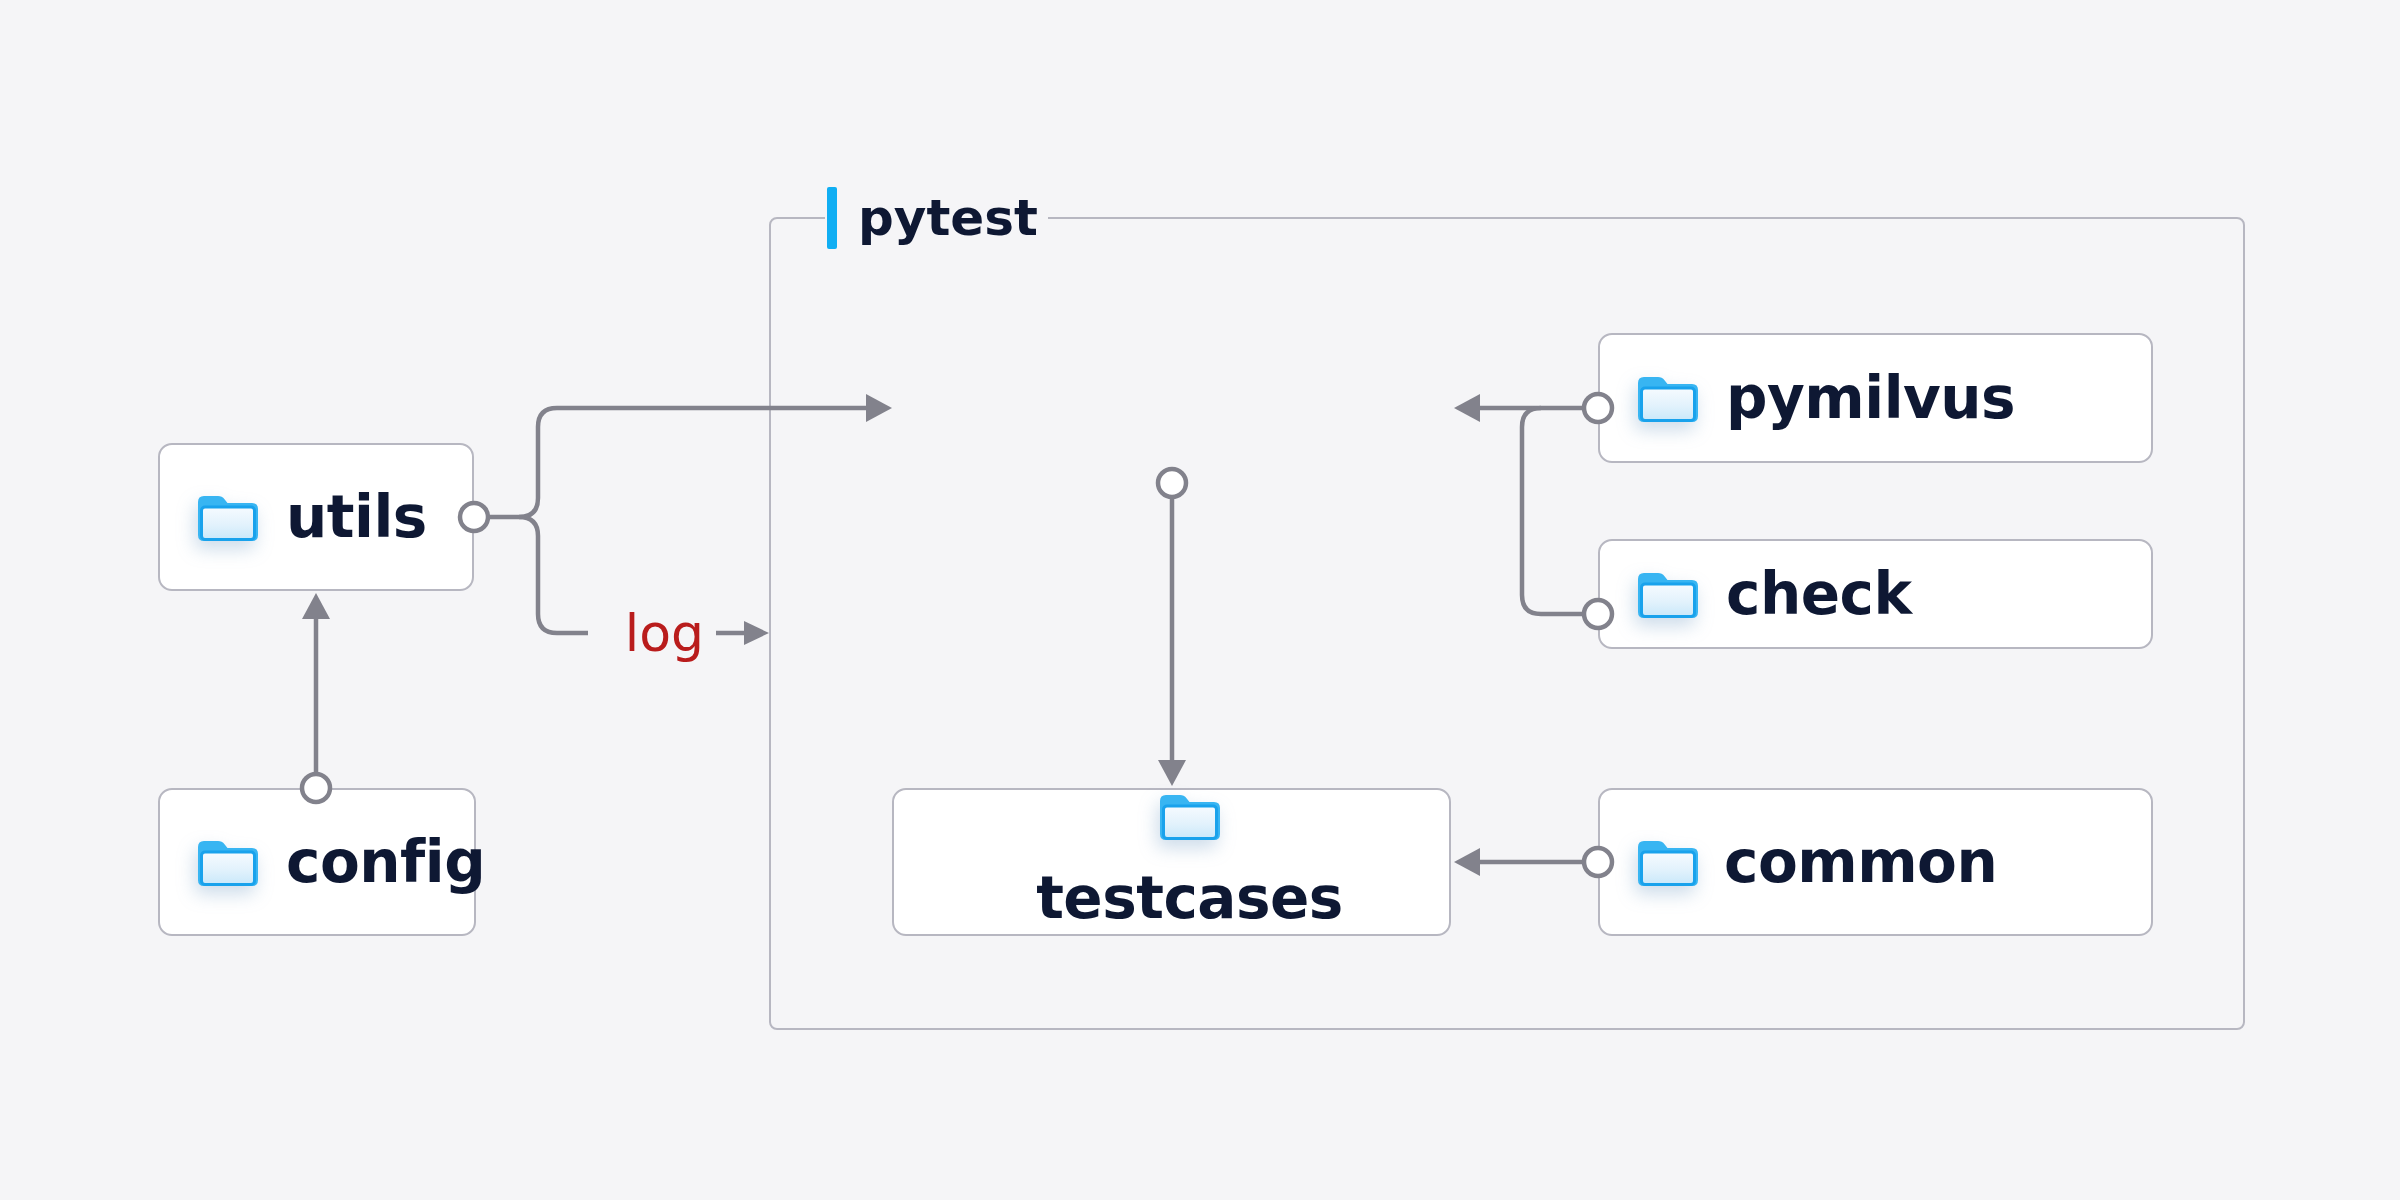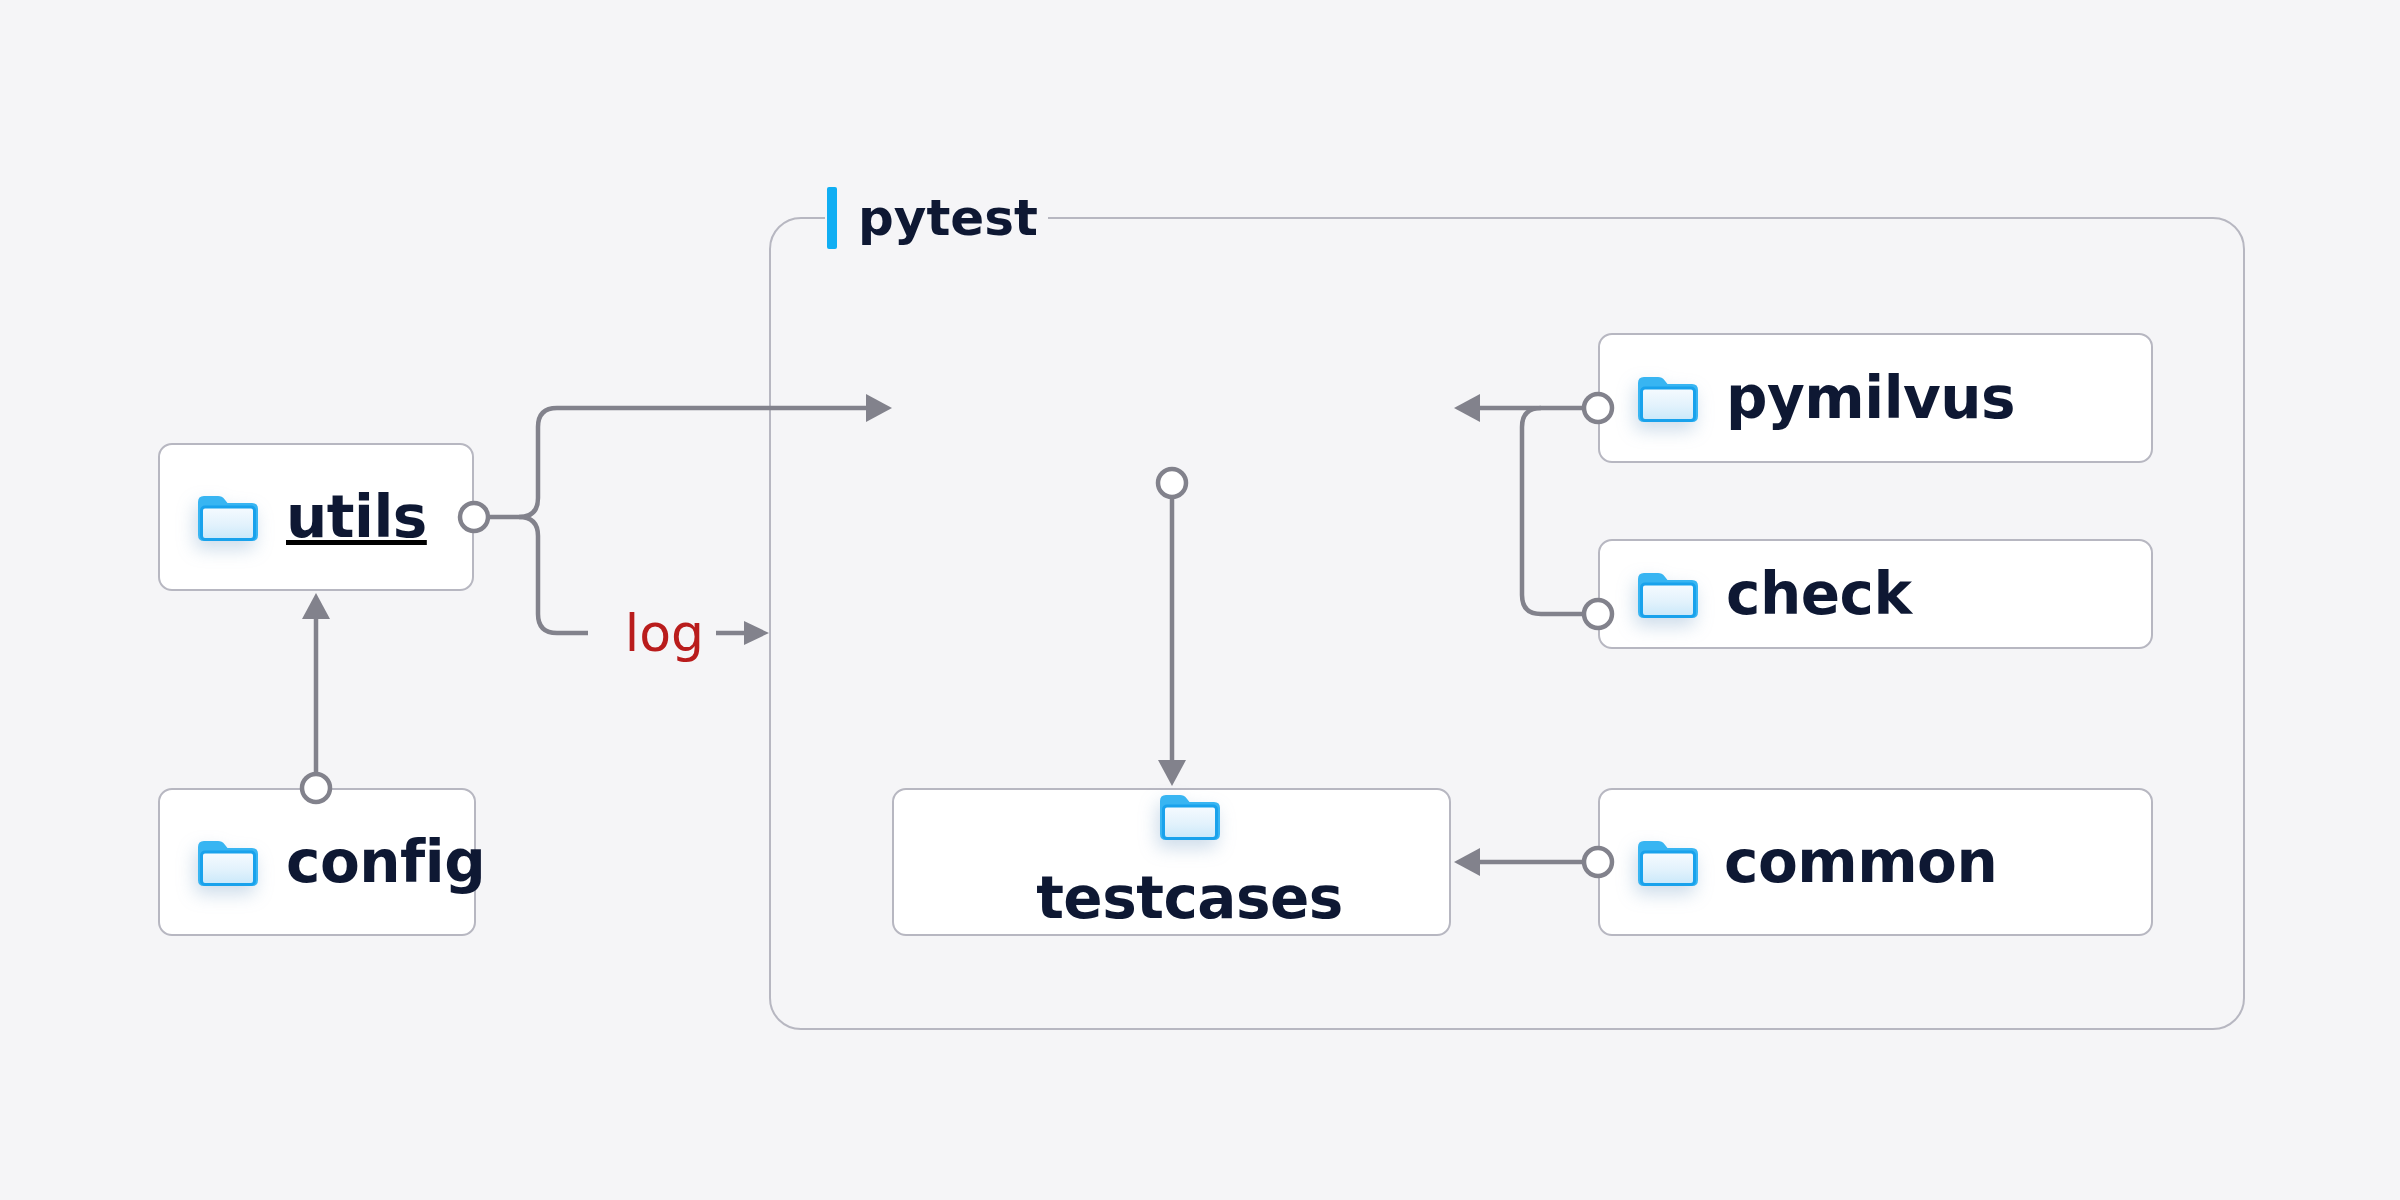--- a/index.html
+++ b/index.html
@@ -7,21 +7,21 @@
     width:2400px;height:1200px;
     background:#f5f5f7;
     font-family:"DejaVu Sans","Liberation Sans",sans-serif;
     position:relative;overflow:hidden;
   }
   .canvas{position:absolute;inset:0;}
 
   
   .group-box{
     position:absolute;left:769px;top:217px;width:1476px;height:813px;
-    border:2px solid #b7b7c1;border-radius:32px;box-sizing:border-box;
+    border:2px solid #b7b7c1;border-radius:8px;box-sizing:border-box;
     background:transparent;z-index:1;
   }
   .group-legend{
     position:absolute;left:54px;top:-33px;height:64px;
     display:flex;align-items:center;gap:21px;
     background:#f5f5f7;padding:0 10px 0 2px;
   }
   .legend-bar{width:10px;height:62px;border-radius:2px;background:#10aef3;flex:0 0 auto;}
   .legend-text{font-size:50px;font-weight:bold;color:#0e1833;line-height:1;white-space:nowrap;}
 
@@ -31,21 +31,21 @@
     border:2px solid #b7b7c1;border-radius:14px;box-sizing:border-box;
     display:flex;align-items:center;gap:26px;padding-left:36px;
     z-index:2;
   }
   .node .label{
     font-size:58px;font-weight:bold;color:#0e1833;line-height:1;
     white-space:nowrap;letter-spacing:-0.5px;
   }
   .folder{flex:0 0 auto;filter:drop-shadow(-3px 8px 9px rgba(90,140,185,0.30));}
 
-  .node-utils    {left:158px; top:443px; width:316px; height:148px;text-decoration:underline;}
+  .node-utils    {left:158px; top:443px; width:316px; height:148px;}
   .node-config   {left:158px; top:788px; width:318px; height:148px;}
   .node-base     {left:892px; top:333px; width:559px; height:150px;}
   .node-pymilvus {left:1598px;top:333px; width:555px; height:130px;}
   .node-check    {left:1598px;top:539px; width:555px; height:110px;}
   .node-testcases{left:892px; top:788px; width:559px; height:148px;flex-direction:column;}
   .node-common   {left:1598px;top:788px; width:555px; height:148px;gap:24px;}
 
   
   .wires{position:absolute;left:0;top:0;width:2400px;height:1200px;z-index:3;pointer-events:none;}
   .wire{stroke:#82828c;stroke-width:4.5;fill:none;}

